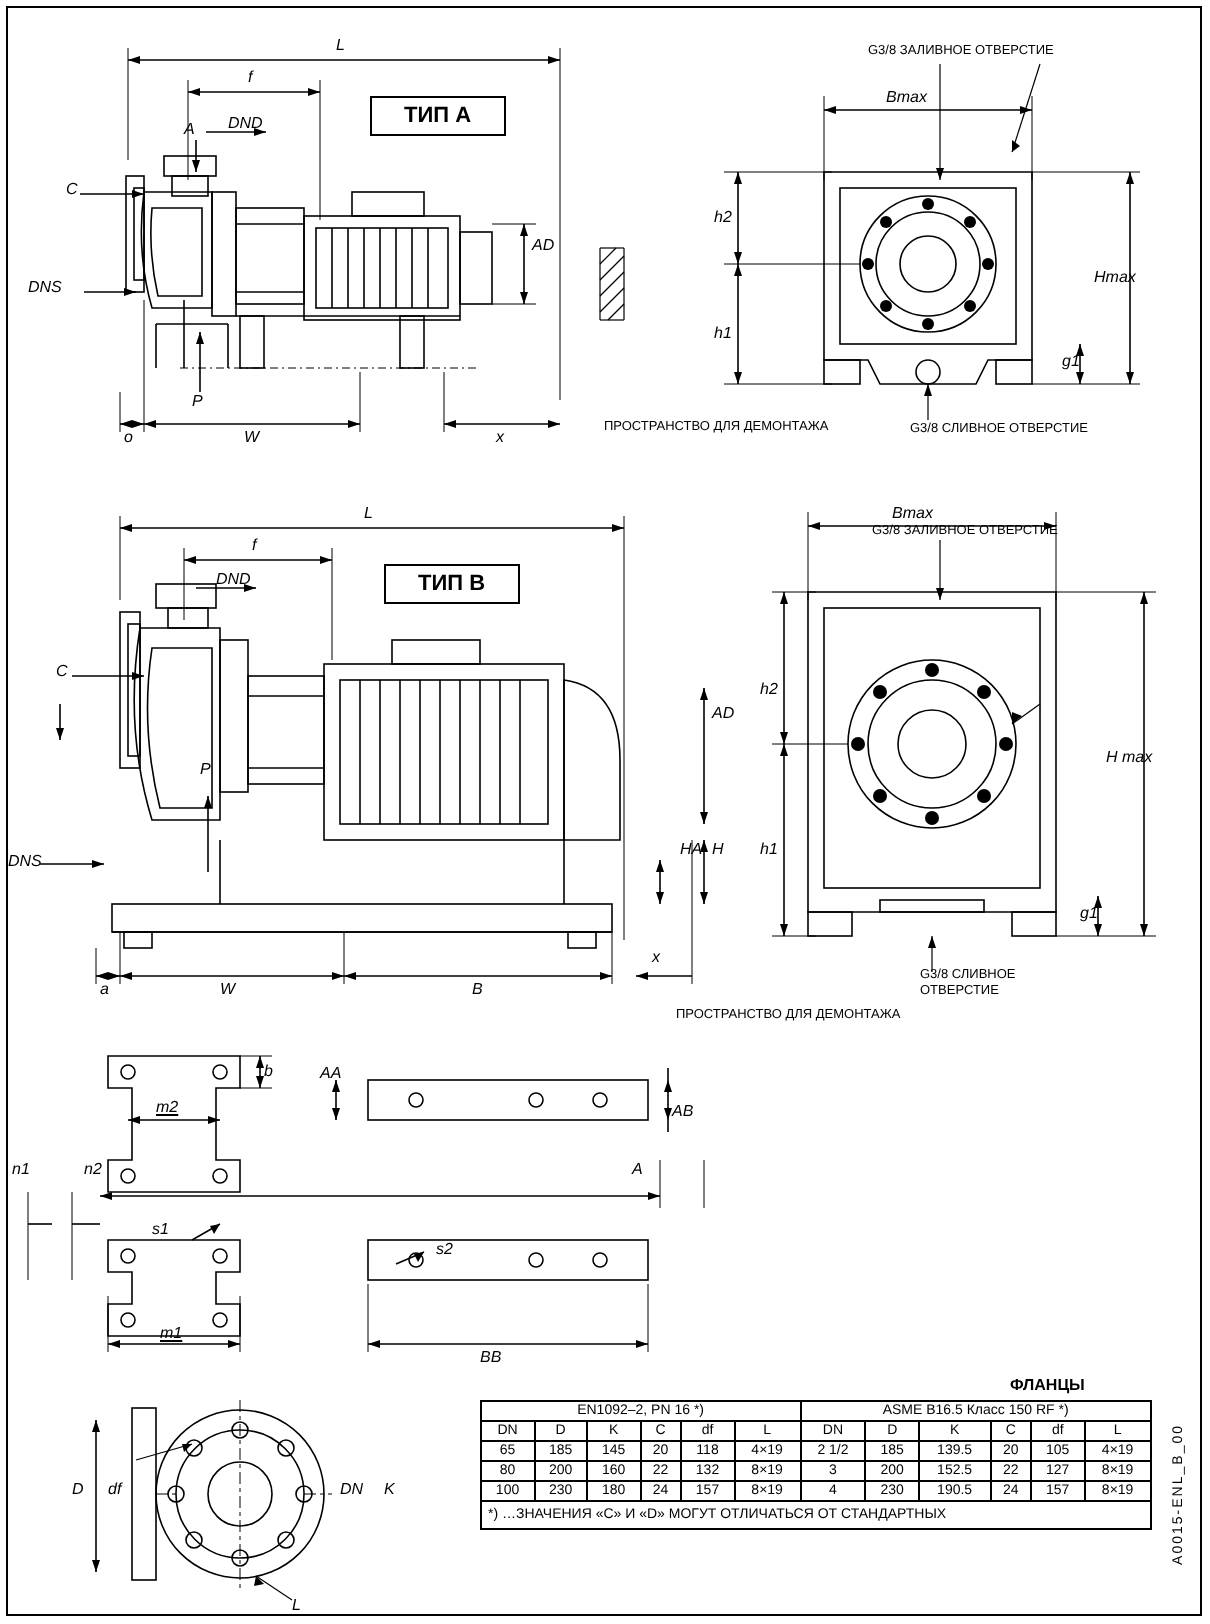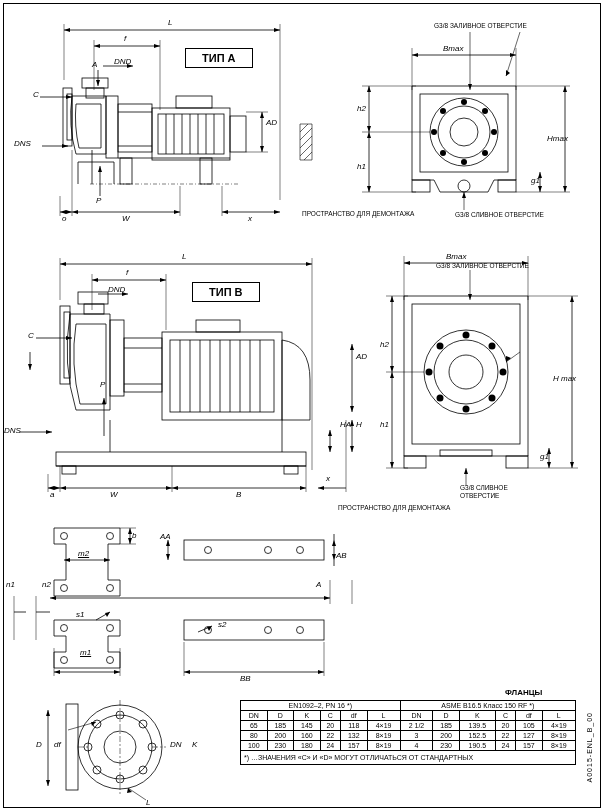--- a/index.html
+++ b/index.html
@@ -461,21 +461,21 @@
 
   <div class="lbl it" style="left:132px;top:531px;">b</div>
   <div class="lbl it" style="left:160px;top:532px;">AA</div>
   <div class="lbl it" style="left:78px;top:549px;text-decoration:underline;">m2</div>
   <div class="lbl it" style="left:6px;top:580px;">n1</div>
   <div class="lbl it" style="left:30px;top:580px;padding-left:12px;">n2</div>
   <div class="lbl it" style="left:316px;top:580px;">A</div>
   <div class="lbl it" style="left:336px;top:551px;">AB</div>
   <div class="lbl it" style="left:76px;top:610px;">s1</div>
   <div class="lbl it" style="left:190px;top:620px;margin-left:28px;">s2</div>
-  <div class="lbl it" style="left:80px;top:648px;text-decoration:underline;">m1</div>
+  <div class="lbl it" style="left:80px;top:662px;text-decoration:underline;">m1</div>
   <div class="lbl it" style="left:240px;top:674px;">BB</div>
 
   <div class="lbl it" style="left:36px;top:740px;">D</div>
   <div class="lbl it" style="left:54px;top:740px;">df</div>
   <div class="lbl it" style="left:170px;top:740px;">DN</div>
   <div class="lbl it" style="left:192px;top:740px;">K</div>
   <div class="lbl it" style="left:146px;top:798px;">L</div>
 
   <div class="lbl b" style="left:505px;top:688px;font-size:8px;">ФЛАНЦЫ</div>
 

